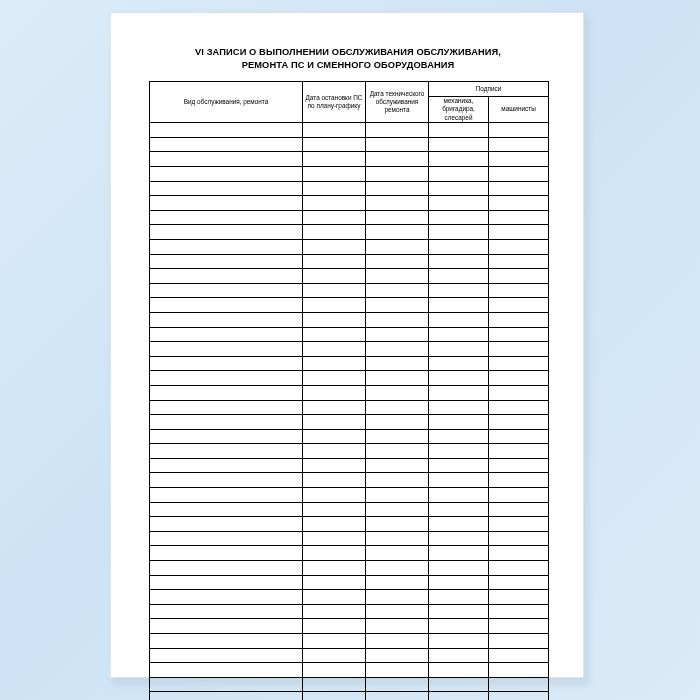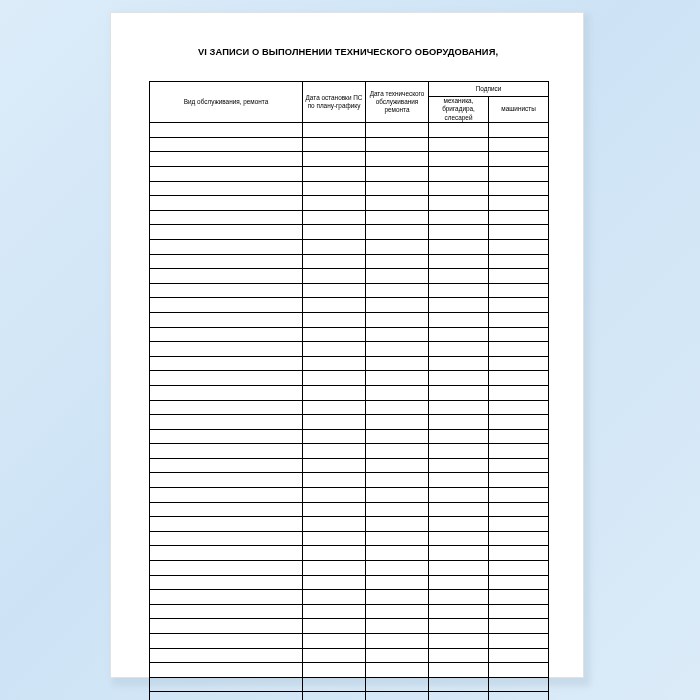--- a/index.html
+++ b/index.html
@@ -88,21 +88,22 @@
 </style>
 </head>
 <body>
 
 <div class="backdrop"></div>
 <div class="page-shadow"></div>
 
 <div class="page">
 
   <div class="doc-title">
-    <div>VI ЗАПИСИ О ВЫПОЛНЕНИИ ТЕХНИЧЕСКОГО ОБОРУДОВАНИЯ,</div>
+    <div>VI ЗАПИСИ О ВЫПОЛНЕНИИ ОБСЛУЖИВАНИЯ ОБСЛУЖИВАНИЯ,</div>
+    <div>РЕМОНТА ПС И СМЕННОГО ОБОРУДОВАНИЯ</div>
   </div>
 
   <table class="reg">
     <thead>
       <tr>
         <th class="hcell col-kind" rowspan="2">Вид обслуживания, ремонта</th>
         <th class="hcell col-stop" rowspan="2">Дата остановки ПС по плану-графику</th>
         <th class="hcell col-date" rowspan="2">Дата технического обслуживания ремонта</th>
         <th class="hcell sign-group" colspan="2">Подписи</th>
       </tr>

